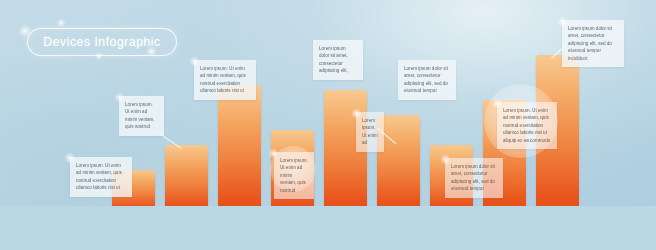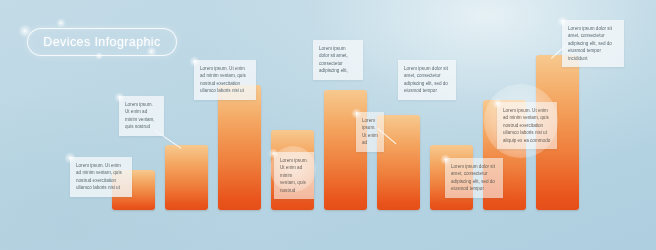--- a/index.html
+++ b/index.html
@@ -3,21 +3,21 @@
 <meta charset="utf-8">
 <title>Devices Infographic</title>
 <style>
   html,body{margin:0;padding:0;}
   body{
     width:656px;height:250px;overflow:hidden;
     font-family:"Liberation Sans", sans-serif;
     background:#bcd7e4;
   }
   #stage{
-    position:relative;width:656px;height:250px;overflow:hidden;
+    position:relative;width:656px;height:206px;overflow:hidden;
     background:
       radial-gradient(ellipse 420px 230px at 74% 6%, rgba(232,242,246,0.95) 0%, rgba(205,226,235,0.45) 42%, rgba(186,215,228,0) 70%),
       radial-gradient(ellipse 300px 200px at 10% 90%, rgba(176,207,221,0.75) 0%, rgba(186,215,228,0) 65%),
       linear-gradient(160deg, #c3dbe7 0%, #b9d5e3 45%, #aecfe0 100%);
   }
 
   
   .title-pill{
     position:absolute;left:27px;top:28px;width:148px;height:26px;
     border:1px solid rgba(255,255,255,0.85);

